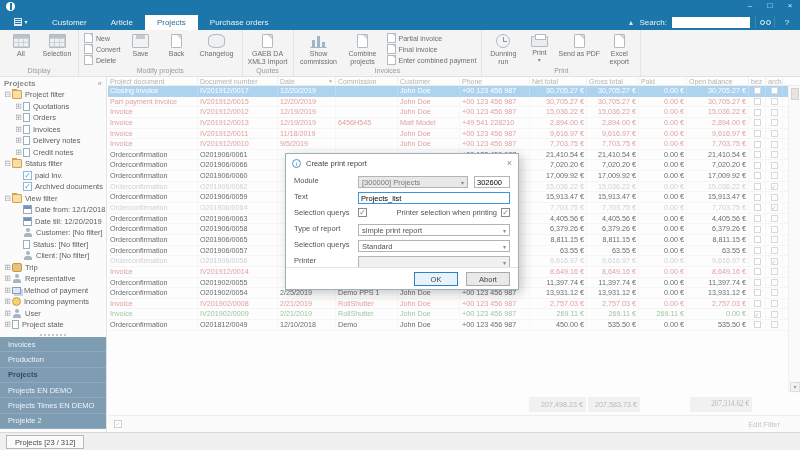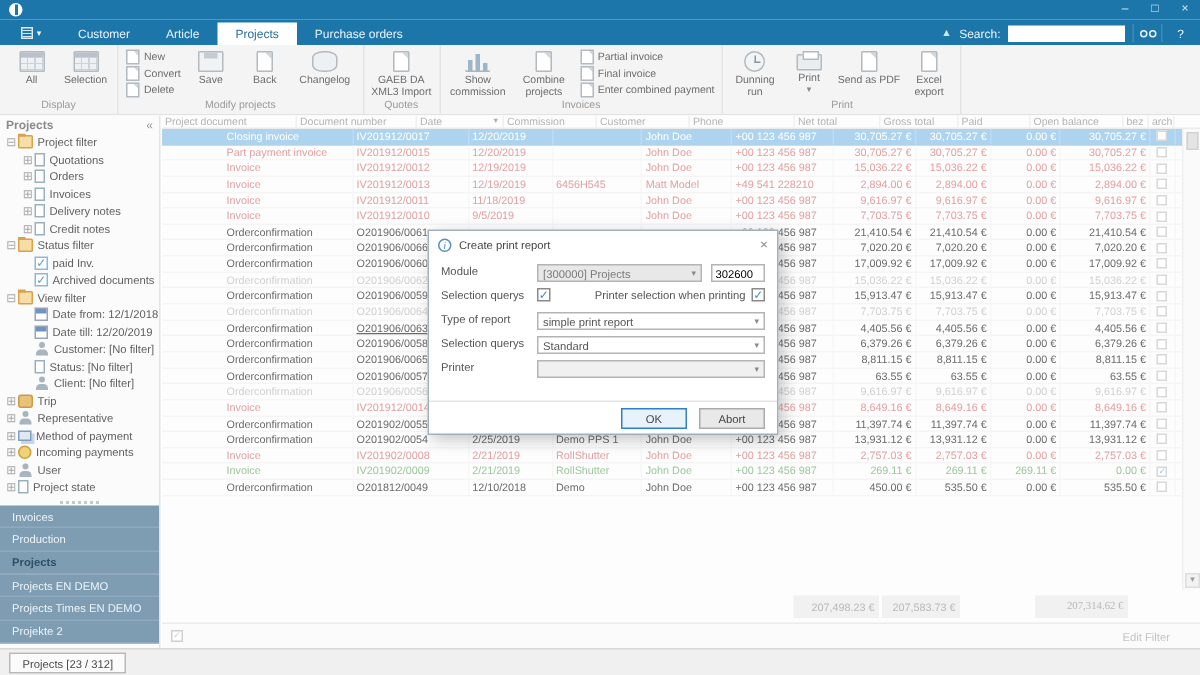--- a/index.html
+++ b/index.html
@@ -76,21 +76,21 @@
   .navbtn { flex:1; background:#7e9cb2; border-bottom:1px solid #8faabf; color:#eef4f8; font-size:7.5px; display:flex; align-items:center; padding-left:8px; }
   .navbtn.active { color:#2f4f67; font-weight:bold; }
   .nav-filler { flex:1; background:#ececec; }
 
   
   .grid { position:absolute; left:108px; top:0; right:0; height:355px; background:#fdfdfd; }
   .ghead { display:flex; height:9px; border-bottom:1px solid #ececec; font-size:7px; color:#b4b4b4; }
   .ghead .gc { border-right:1px solid #f0f0f0; padding:0 2px; overflow:hidden; white-space:nowrap; display:flex; align-items:center; }
   .sort { font-size:5px; margin-left:auto; color:#b0b0b0; }
   .grows { }
-  .grow { display:flex; height:10.65px; border-bottom:1px solid #f5f5f5; font-size:7.2px; color:#6b6b6b;padding-left:41px; }
+  .grow { display:flex; height:10.65px; border-bottom:1px solid #f5f5f5; font-size:7.2px; color:#6b6b6b; }
   .grow .gc { padding:0 2px; overflow:hidden; white-space:nowrap; border-right:1px solid #f7f7f7; line-height:10px; }
   .gc.num { text-align:right; justify-content:flex-end; }
   .gc.chk { display:flex; align-items:center; justify-content:center; }
   .gridcheck { width:7px; height:7px; border:1px solid #d8d8d8; background:#fff; font-size:6px; line-height:6px; color:#9ec4e0; text-align:center; }
   .gridcheck.checked::before { content:"✓"; }
   .grow.selected { background:#aed3ef; color:#fff; border-bottom-color:#aed3ef; }
   .grow.selected .gc { border-right-color:#bcdcf4; }
   .grow.red { color:#e2a0a0; }
   .grow.faded { color:#d0d0d0; }
   .grow.green { color:#9cc79c; }
@@ -654,21 +654,21 @@
           <span class="gc num" style="width: 62px;">7,703.75 €</span>
           <span class="gc chk" style="width: 17px;">
             <span class="gridcheck"></span>
           </span>
           <span class="gc chk" style="width: 17px;">
             <span class="gridcheck checked"></span>
           </span>
         </div>
         <div class="grow normal">
           <span class="gc" style="width: 90px;">Orderconfirmation</span>
-          <span class="gc" style="width: 80px; text-decoration: underline;">O201906/0063</span>
+          <span class="gc" style="width: 80px;">O201906/0063</span>
           <span class="gc" style="width: 58px;"></span>
           <span class="gc" style="width: 62px;"></span>
           <span class="gc" style="width: 62px;"></span>
           <span class="gc" style="width: 70px;">+00 123 456 987</span>
           <span class="gc num" style="width: 57px;">4,405.56 €</span>
           <span class="gc num" style="width: 52px;">4,405.56 €</span>
           <span class="gc num" style="width: 48px;">0.00 €</span>
           <span class="gc num" style="width: 62px;">4,405.56 €</span>
           <span class="gc chk" style="width: 17px;">
             <span class="gridcheck"></span>
@@ -889,20 +889,24 @@
   <div class="dbody">
     <div class="drow">
       <span class="dlabel">Module</span>
       <span class="dselect disabled">
         <span class="val">[300000] Projects</span>
         <span class="arr">▾</span>
       </span>
       <input class="dcode" value="302600" style="">
     </div>
     <div class="drow">
+      <span class="dlabel">Text</span>
+      <input class="dtext" value="Projects_list" style="">
+    </div>
+    <div class="drow">
       <span class="dlabel">Selection querys</span>
       <span class="dcheck"></span>
       <span class="dright">
         <span>Printer selection when printing</span>
         <span class="dcheck"></span>
       </span>
     </div>
     <div class="drow">
       <span class="dlabel">Type of report</span>
       <span class="dselect">

